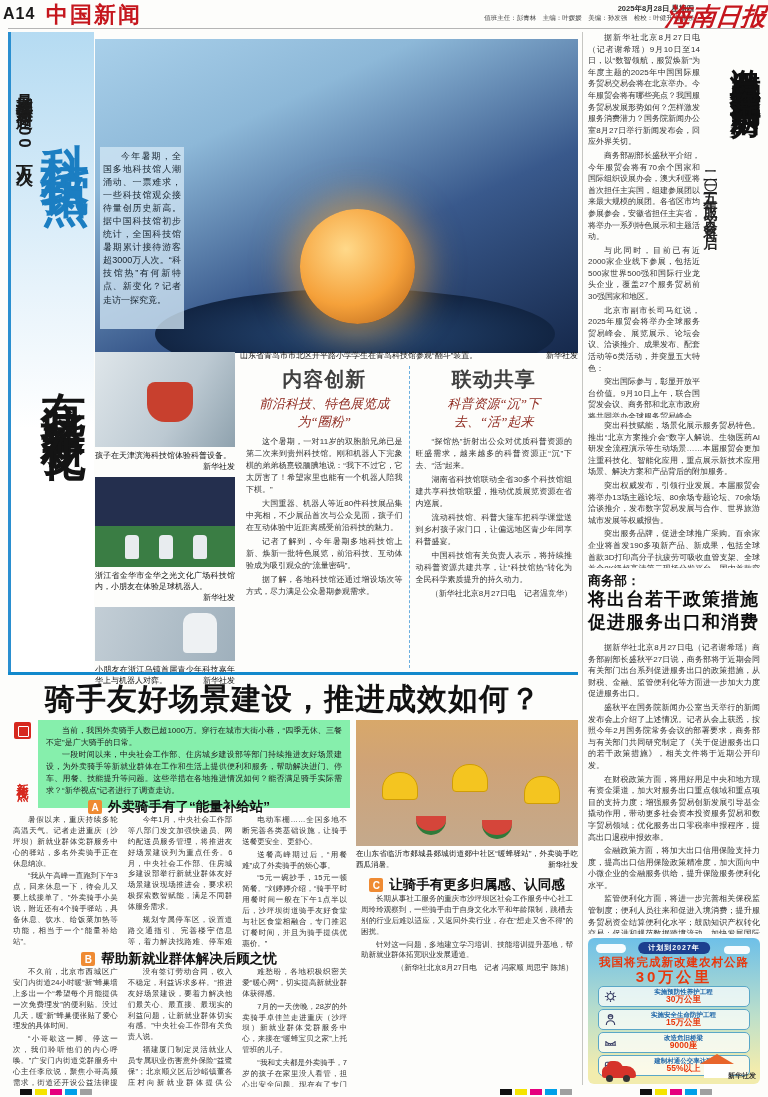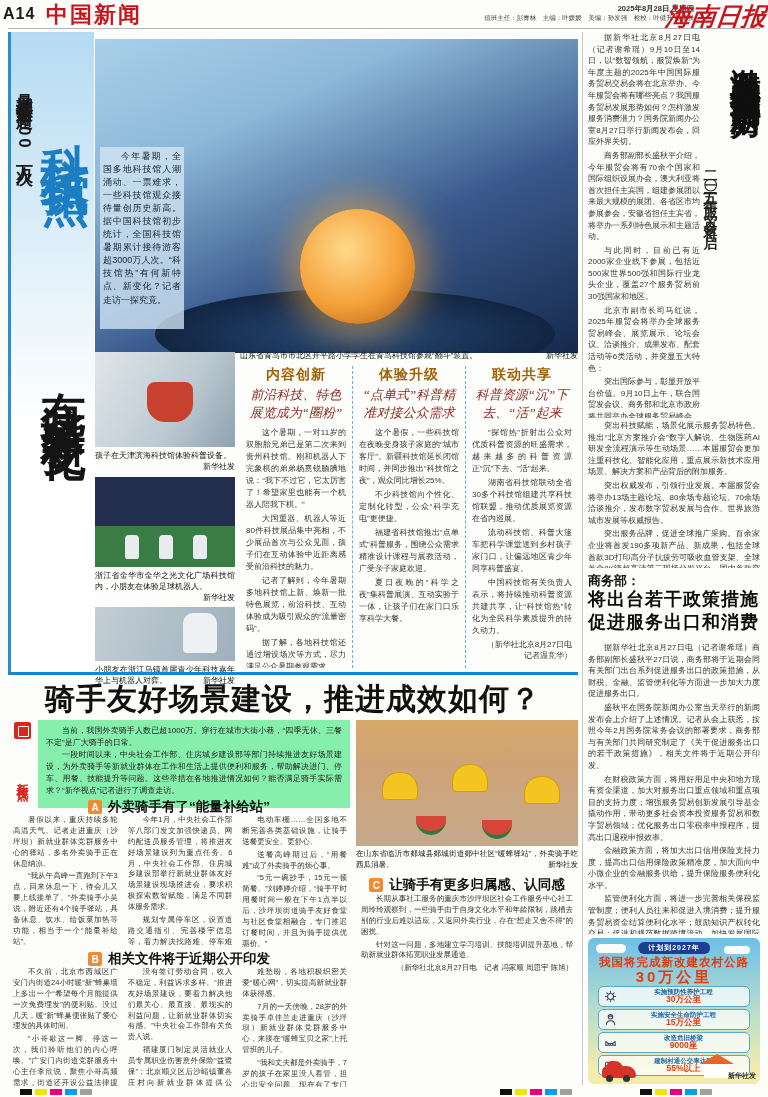--- a/index.html
+++ b/index.html
@@ -46,21 +46,21 @@
   .sp3 .arm{position:absolute;right:18px;top:6px;width:34px;height:40px;background:#eef1f3;border-radius:10px 10px 4px 4px;}
   .sp-cap{left:95px;width:140px;}
   .riders-photo{left:356px;top:720px;width:222px;height:126px;
       background:linear-gradient(#d8a86a 0%,#cfa377 35%,#c4a98c 100%);}
   .helmet{position:absolute;width:34px;height:26px;border-radius:17px 17px 4px 4px;background:#f4c520;border:1px solid #cf9d08;}
   .melon{position:absolute;width:30px;height:15px;border-radius:0 0 30px 30px;background:#d5453a;border-bottom:4px solid #2f7a3a;}
   
   .midcols{left:240px;top:366px;width:338px;height:302px;display:flex;}
   .mcol{flex:1;padding:0 6px;overflow:hidden;}
   .mcol + .mcol{border-left:1px dashed #6aaede;}
-  .mcol h3{margin:0;text-align:center;font-size:14px;font-weight:900;color:#a16207;letter-spacing:1px;}
+  .mcol h3{margin:0;text-align:center;font-size:20px;font-weight:900;color:#404040;letter-spacing:1px;}
   .mcol .sub{margin:2px 0 5px;text-align:center;font-size:13px;color:#8f2a20;font-style:italic;
       font-family:"Liberation Serif","DejaVu Serif",serif;}
   .body-p{margin:0 0 2px;font-size:8px;line-height:1.5;text-align:justify;text-indent:2em;color:#333;}
   .byline{text-align:right;font-size:8px;color:#333;margin-top:2px;}
   .blue-rule{left:8px;top:672px;width:570px;height:3px;background:#1289cc;}
   
   .riders-hl{left:8px;top:679px;width:570px;text-align:center;font-size:30px;font-weight:900;color:#111;letter-spacing:1px;}
   .viewpoint{left:10px;top:722px;width:24px;height:96px;text-align:center;}
   .vp-icon{width:17px;height:17px;background:#d6281e;margin:0 auto 3px;border-radius:2px;position:relative;}
   .vp-icon::after{content:"";position:absolute;left:4px;top:4px;width:9px;height:9px;border:1.5px solid #fff;border-radius:1px;}
@@ -168,28 +168,20 @@
   <div class="abs midcols">
     <div class="mcol">
       <h3>内容创新</h3>
       <div class="sub">前沿科技、特色展览成为“圈粉”</div>
       <p class="body-p">这个暑期，一对11岁的双胞胎兄弟已是第二次来到贵州科技馆。刚和机器人下完象棋的弟弟杨憙锐腼腆地说：“我下不过它，它太厉害了！希望家里也能有一个机器人陪我下棋。”</p>
       <p class="body-p">大国重器、机器人等近80件科技展品集中亮相，不少展品首次与公众见面，孩子们在互动体验中近距离感受前沿科技的魅力。</p>
       <p class="body-p">记者了解到，今年暑期多地科技馆上新、焕新一批特色展览，前沿科技、互动体验成为吸引观众的“流量密码”。</p>
       <p class="body-p">据了解，各地科技馆还通过增设场次等方式，尽力满足公众暑期参观需求。</p>
     </div>
     <div class="mcol">
-      <h3>体验升级</h3>
-      <div class="sub">“点单式”科普精准对接公众需求</div>
-      <p class="body-p">这个暑假，一些科技馆在夜晚变身孩子家庭的“城市客厅”。新疆科技馆延长闭馆时间，并同步推出“科技馆之夜”，观众同比增长25%。</p>
-      <p class="body-p">不少科技馆向个性化、定制化转型，公众“科学充电”更便捷。</p>
-      <p class="body-p">福建省科技馆推出“点单式”科普服务，围绕公众需求精准设计课程与展教活动，广受亲子家庭欢迎。</p>
-      <p class="body-p">夏日夜晚的“科学之夜”集科普展演、互动实验于一体，让孩子们在家门口乐享科学大餐。</p>
-    </div>
-    <div class="mcol">
       <h3>联动共享</h3>
       <div class="sub">科普资源“沉”下去、“活”起来</div>
       <p class="body-p">“探馆热”折射出公众对优质科普资源的旺盛需求，越来越多的科普资源正“沉”下去、“活”起来。</p>
       <p class="body-p">湖南省科技馆联动全省30多个科技馆组建共享科技馆联盟，推动优质展览资源在省内巡展。</p>
       <p class="body-p">流动科技馆、科普大篷车把科学课堂送到乡村孩子家门口，让偏远地区青少年同享科普盛宴。</p>
       <p class="body-p">中国科技馆有关负责人表示，将持续推动科普资源共建共享，让“科技馆热”转化为全民科学素质提升的持久动力。</p>
       <div class="byline">（新华社北京8月27日电　记者温竞华）</div>
     </div>
   </div>
 
@@ -236,21 +228,21 @@
     <div class="c">
       <p>电动车棚……全国多地不断完善各类基础设施，让骑手送餐更安全、更舒心。</p>
       <p>送餐高峰期过后，“用餐难”成了外卖骑手的烦心事。</p>
       <p>“5元一碗抄手，15元一顿简餐。”刘婷婷介绍，“骑手平时用餐时间一般在下午1点半以后，沙坪坝街道骑手友好食堂与社区食堂相融合，专门推迟订餐时间，并且为骑手提供优惠价。”</p>
 
     </div>
   </div>
 
   <div class="sec-hdr" style="left:8px;top:950px;width:342px;">
     <div class="marker">B</div>
-    <div class="t">相关文件将于近期公开印发</div>
+    <div class="t">帮助新就业群体解决后顾之忧</div>
   </div>
   <div class="colwrap" style="left:8px;top:967px;width:344px;height:120px;">
     <div class="c">
       <p>不久前，北京市西城区广安门内街道24小时暖“新”蜂巢墙上多出一个“希望每个月能提供一次免费理发”的便利贴。没过几天，暖“新”蜂巢便张贴了爱心理发的具体时间。</p>
       <p>“小哥歇这一脚、停这一次，我们聆听他们的内心呼唤。”广安门内街道党群服务中心主任李欣说，聚焦小哥高频需求，街道还开设公益法律援助窗口、恋爱指导小课堂、技能提升服务点等特色项目，构筑新就业群体的“暖心港湾”与“服务磁场”。</p>
 
     </div>
     <div class="c">
       <p>没有签订劳动合同，收入不稳定，利益诉求多样。“推进友好场景建设，要着力解决他们最关心、最直接、最现实的利益问题，让新就业群体切实有感。”中央社会工作部有关负责人说。</p>
       <p>福建厦门制定灵活就业人员专属职业伤害意外保险“益鹭保”；北京顺义区后沙峪镇董各庄村向新就业群体提供公寓、“小哥食堂”以及免费健身房、图书室等；深圳定向配租保障性住房，提供暑期免费住房……针对“保障弱”“看病难”“住房贵”等急</p>

